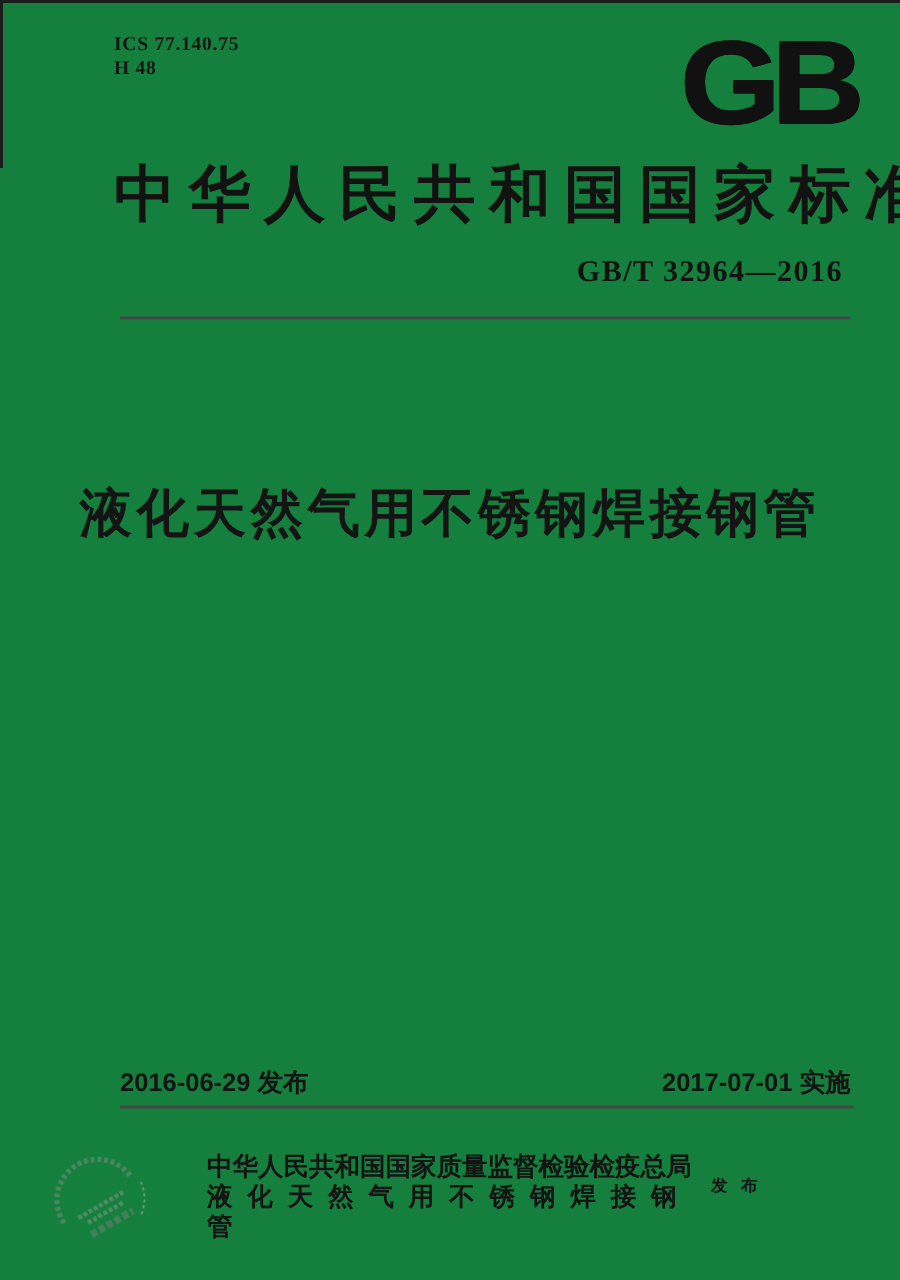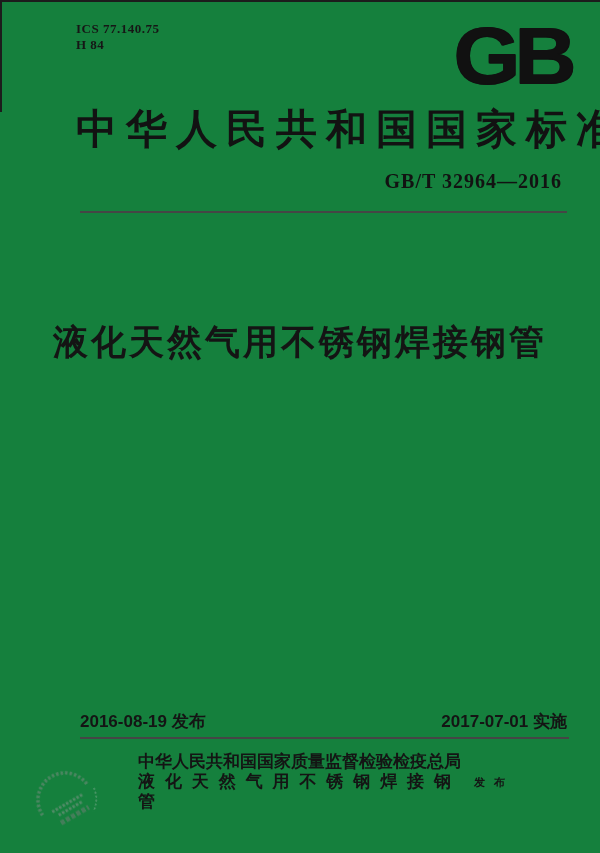--- a/index.html
+++ b/index.html
@@ -105,20 +105,21 @@
 
   .issuer-wrap {
     position: absolute; left: 138px; top: 752px;
     display: flex; align-items: center;
   }
   .issuer-lines {
     width: 322px;
     font-weight: bold; font-size: 17px; line-height: 20px;
     color: #141414;
     white-space: nowrap;
+    margin-top: 16px;
   }
   .issuer-line-2 {
     text-align: justify;
     text-align-last: justify;
     white-space: normal;
     letter-spacing: 9px;
   }
   .publish-label {
     margin-left: 14px;
     font-weight: bold; font-size: 11px;
@@ -139,36 +140,36 @@
 </head>
 <body>
 
 <div class="page">
 
   <div class="scan-edge-top"></div>
   <div class="scan-edge-left"></div>
 
   <div class="ics-block">
     <div>ICS 77.140.75</div>
-    <div>H 84</div>
+    <div>H 48</div>
   </div>
 
   <div class="gb-logo">GB</div>
 
   <div class="heading-cn">中华人民共和国国家标准</div>
 
   <div class="std-number">GB/T 32964—2016</div>
 
   <div class="rule-top"></div>
 
   <div class="title-cn">液化天然气用不锈钢焊接钢管</div>
 
 
   <div class="dates-row">
-    <span>2016-08-19 发布</span>
+    <span>2016-06-29 发布</span>
     <span>2017-07-01 实施</span>
   </div>
 
   <div class="rule-bottom"></div>
 
   <div class="issuer-wrap">
     <div class="issuer-lines">
       <div>中华人民共和国国家质量监督检验检疫总局</div>
       <div class="issuer-line-2">液化天然气用不锈钢焊接钢管</div>
     </div>

